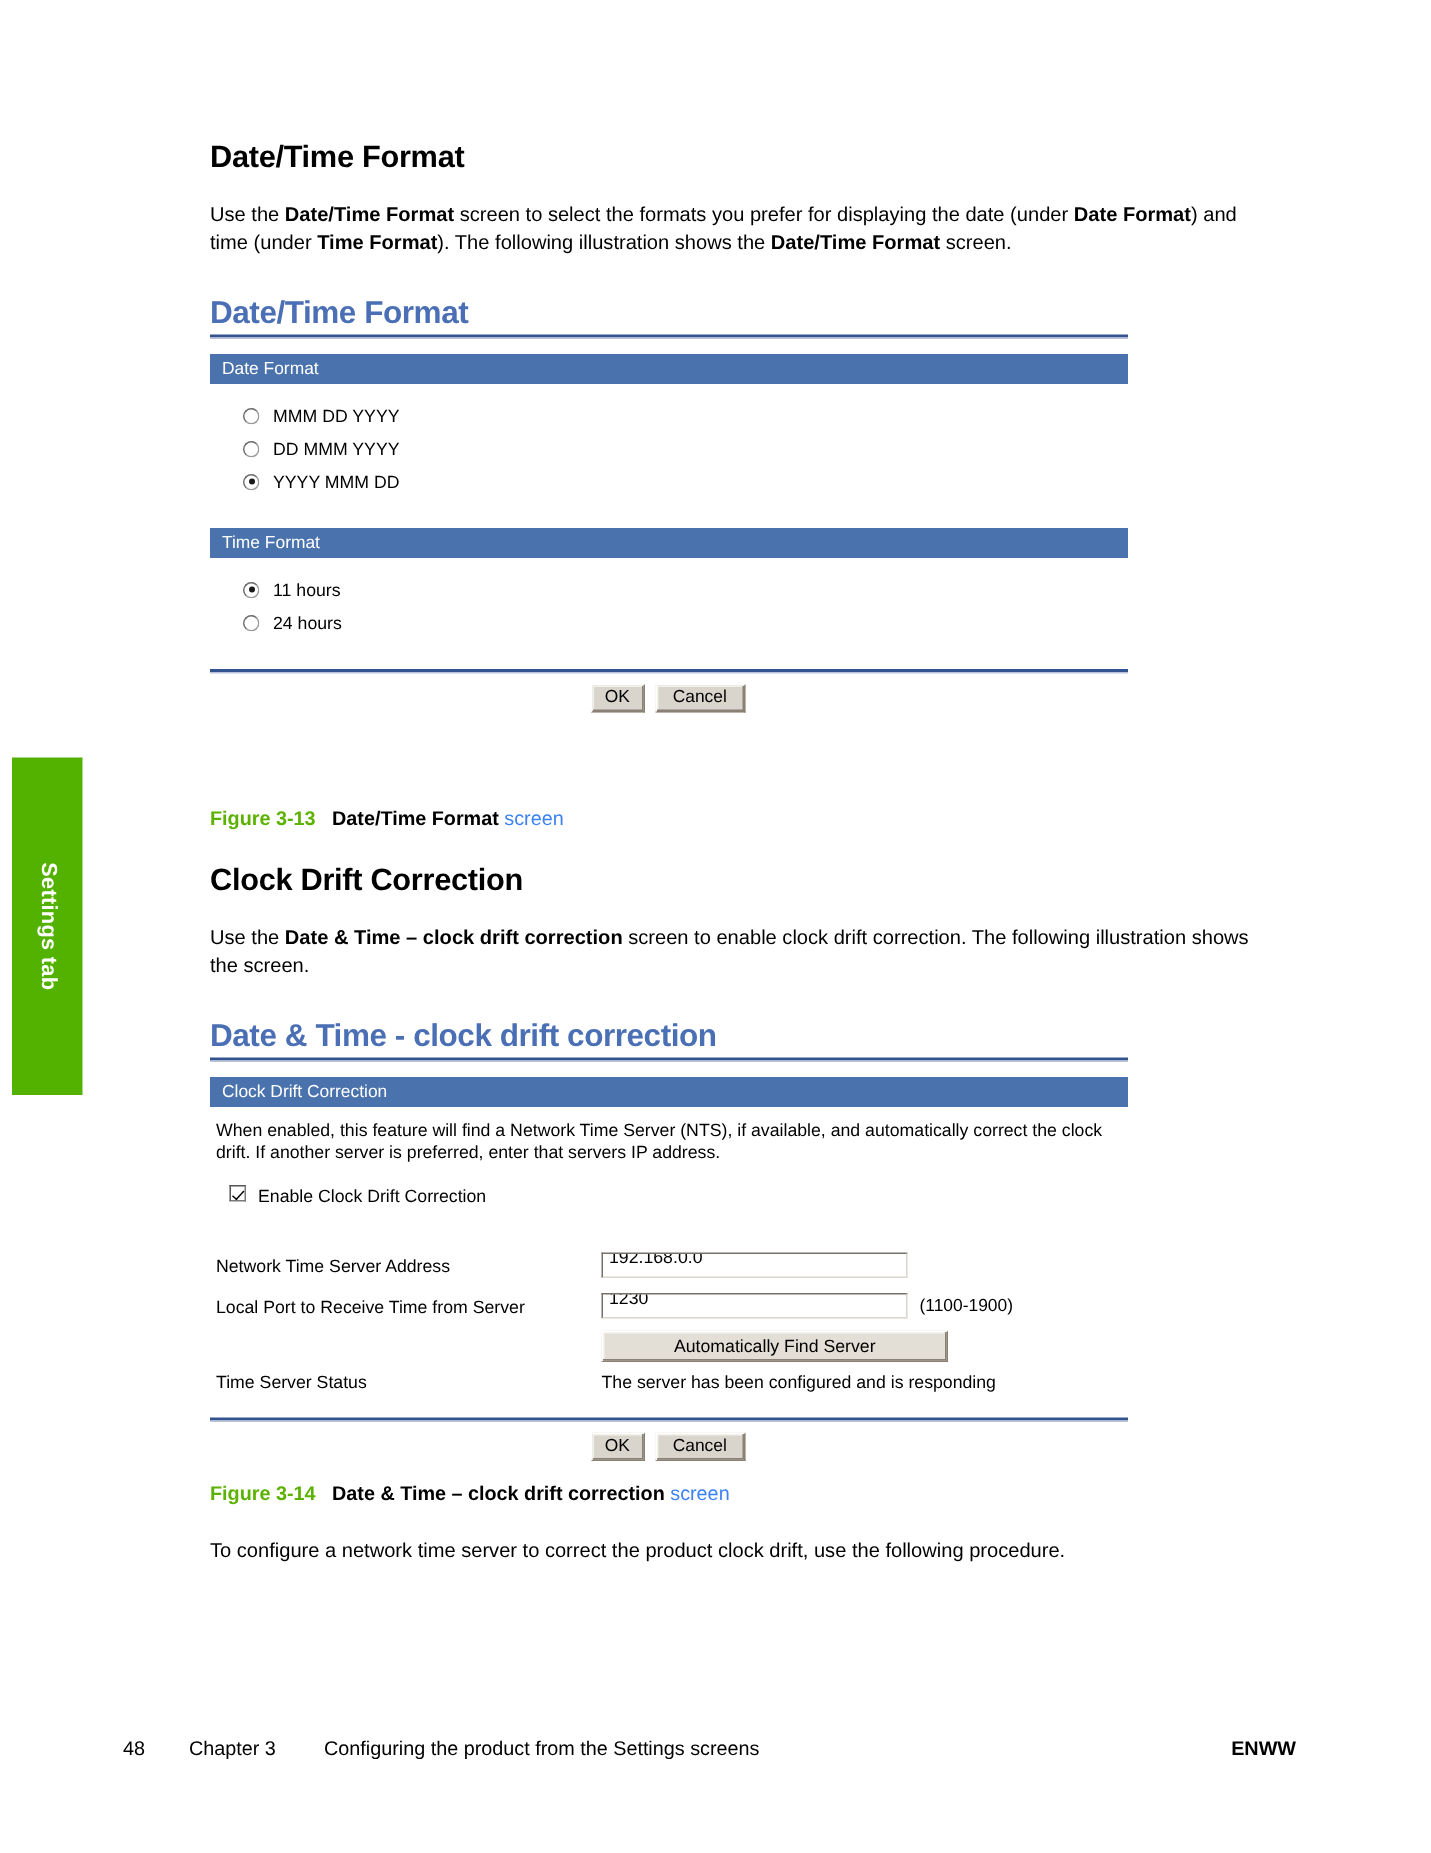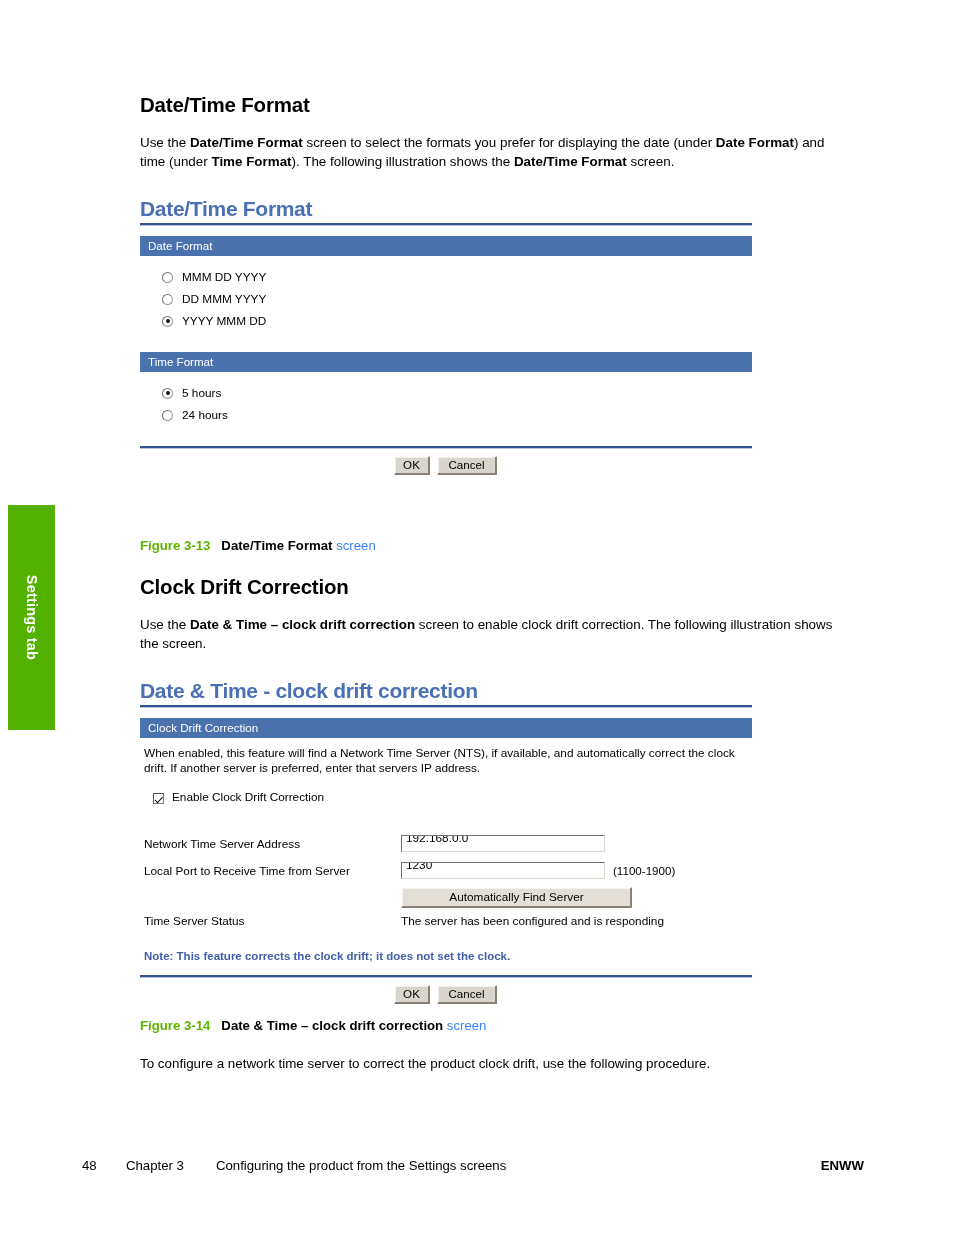--- a/index.html
+++ b/index.html
@@ -138,21 +138,21 @@
     position: absolute;
     left: 2.5px; top: 2.5px;
     width: 4px; height: 4px;
     border-radius: 50%;
     background: #1a1a1a;
   }
 
   
   .chk-row {
     display: flex;
-    align-items: flex-end;
+    align-items: flex-start;
     font-size: 11.8px;
     margin: 14px 0 0 13px;
   }
   .chkbox {
     width: 11px; height: 11px;
     border: 1px solid #7a7a7a;
     border-top-color: #555; border-left-color: #555;
     background: #fff;
     margin-right: 8px;
     position: relative;
@@ -298,21 +298,21 @@
         <span class="radio on"></span>
         <span>YYYY MMM DD</span>
       </div>
     </div>
 
     <div class="ews-bar" style="margin-top:20px;">Time Format</div>
 
     <div class="opt-list">
       <div class="opt-row">
         <span class="radio on"></span>
-        <span>5 hours</span>
+        <span>11 hours</span>
       </div>
       <div class="opt-row">
         <span class="radio"></span>
         <span>24 hours</span>
       </div>
     </div>
 
     <div class="ews-footer-rule" style="margin-top:20px;"></div>
     <div class="btn-row">
       <div class="btn">OK</div>
@@ -362,21 +362,20 @@
         <div class="btn-find">Automatically Find Server</div>
       </div>
 
       <div class="form-row" style="height:22px;">
         <div class="form-label">Time Server Status</div>
         <span class="status-text">The server has been configured and is responding</span>
       </div>
 
     </div>
 
-    <div class="note">Note: This feature corrects the clock drift; it does not set the clock.</div>
 
     <div class="ews-footer-rule" style="margin-top:13px;"></div>
     <div class="btn-row">
       <div class="btn">OK</div>
       <div class="btn wide">Cancel</div>
     </div>
   </div>
 
   <p class="fig-caption" style="margin-top:14px;">
     <span class="fignum">Figure 3-14</span><span>&nbsp;&nbsp;&nbsp;</span><span class="figlabel">Date &amp; Time – clock drift correction</span><span class="figsuffix"> screen</span>

